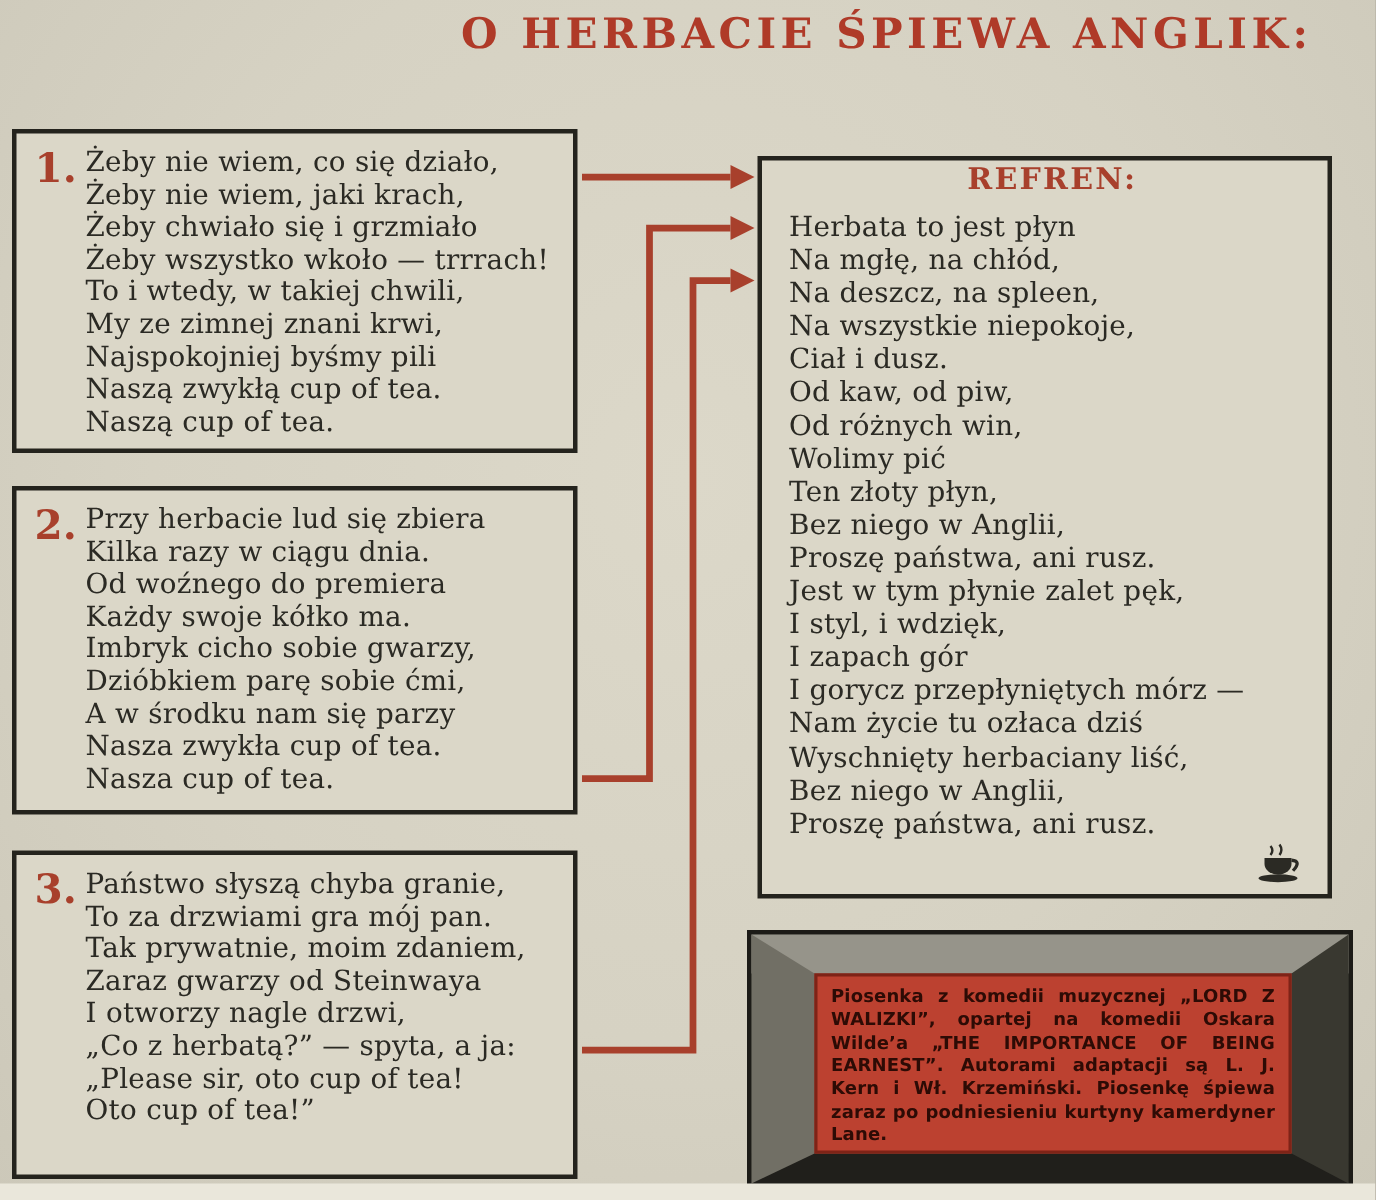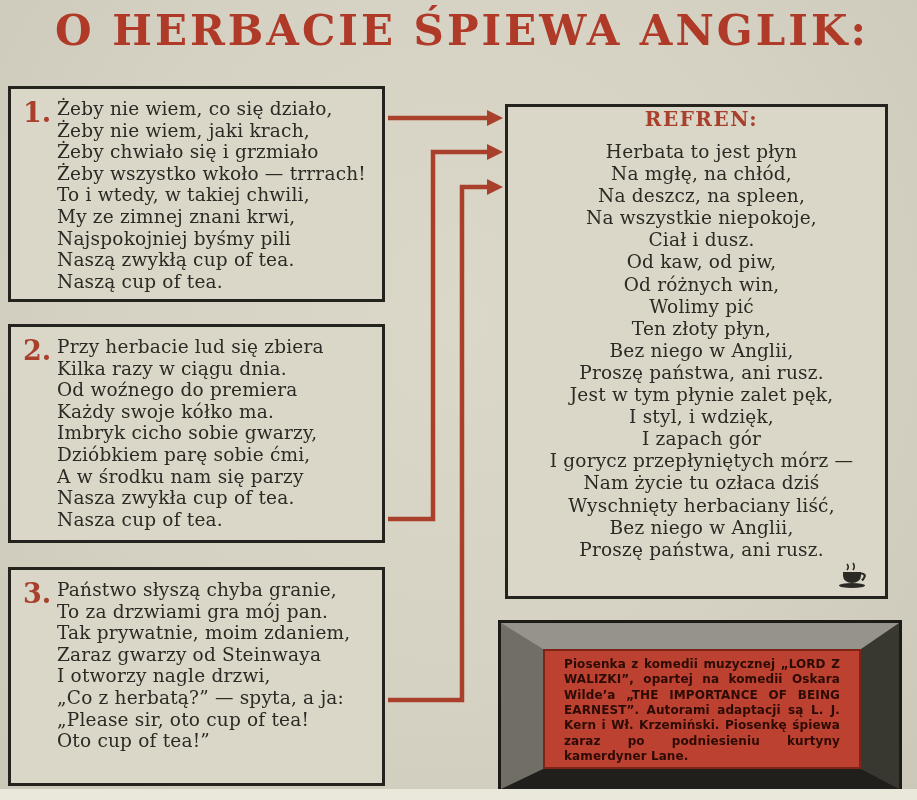--- a/index.html
+++ b/index.html
@@ -3,57 +3,57 @@
 <meta charset="utf-8">
 <style>
   html,body{margin:0;padding:0;background:#b8b4a6;}
   .page{
     position:relative;width:917px;height:800px;overflow:hidden;
     background:radial-gradient(ellipse at 50% 40%, #dcd8c9 0%, #d6d2c3 55%, #ccc8b9 100%);
     font-family:"DejaVu Serif", serif;color:#2b2a24;
   }
   .scan-strip{position:absolute;left:0;bottom:0;width:100%;height:11px;background:#eae7db;}
   .title{
-    position:absolute;left:55px;top:6px;width:820px;text-align:left;
-    font-size:42px;font-weight:bold;color:#af3a28;letter-spacing:3px;white-space:nowrap;
+    position:absolute;left:55px;top:6px;width:820px;text-align:right;
+    font-size:28px;font-weight:bold;color:#af3a28;letter-spacing:3px;white-space:nowrap;
   }
   .verse-box{
     position:absolute;left:8px;width:377px;box-sizing:border-box;
     border:3px solid #24231d;background:#dbd7c8;padding:9px 6px 6px 46px;
   }
   #verse1{top:86px;height:216px;}
   #verse2{top:324px;height:219px;}
   #verse3{top:567px;height:219px;}
   .verse-number{
     position:absolute;left:12px;top:8px;font-size:27px;font-weight:bold;color:#a8402c;
   }
   .vline{font-size:18.5px;line-height:21.6px;letter-spacing:0.2px;white-space:nowrap;}
   .refrain-box{
     position:absolute;left:505px;top:104px;width:383px;height:495px;box-sizing:border-box;
     border:3px solid #24231d;background:#dbd7c8;padding:0 8px 0 18px;
   }
   .refrain-heading{
     text-align:center;color:#a8402c;font-weight:bold;font-size:20px;
     letter-spacing:1.5px;margin:0 0 10px 0;
   }
-  .rline{font-size:18.5px;line-height:22.1px;letter-spacing:0.2px;white-space:nowrap;text-align:center;}
+  .rline{font-size:18.5px;line-height:22.1px;letter-spacing:0.2px;white-space:nowrap;}
   .teacup{position:absolute;right:8px;bottom:6px;}
   .arrows{position:absolute;left:0;top:0;pointer-events:none;}
   .caption-frame{
     position:absolute;left:498px;top:620px;width:404px;height:172px;box-sizing:border-box;
     border:3px solid #1c1b17;background:#33322c;
   }
   .caption-bezel{
     width:100%;height:100%;box-sizing:border-box;border-style:solid;
     border-width:26px 38px 20px 42px;
     border-color:#96948a #393830 #201f1b #716f65;
   }
   .caption-panel{
     width:100%;height:100%;box-sizing:border-box;background:#bc4130;
-    border:2px solid #7e2317;padding:6px 19px;
+    border:2px solid #7e2317;padding:6px 9px;
   }
   .caption-text{
     font-family:"DejaVu Sans", sans-serif;font-weight:bold;font-size:12px;
     line-height:1.28;color:#2d0b05;text-align:justify;letter-spacing:0.1px;
   }
 </style>
 </head>
 <body>
 
 <div class="page">

